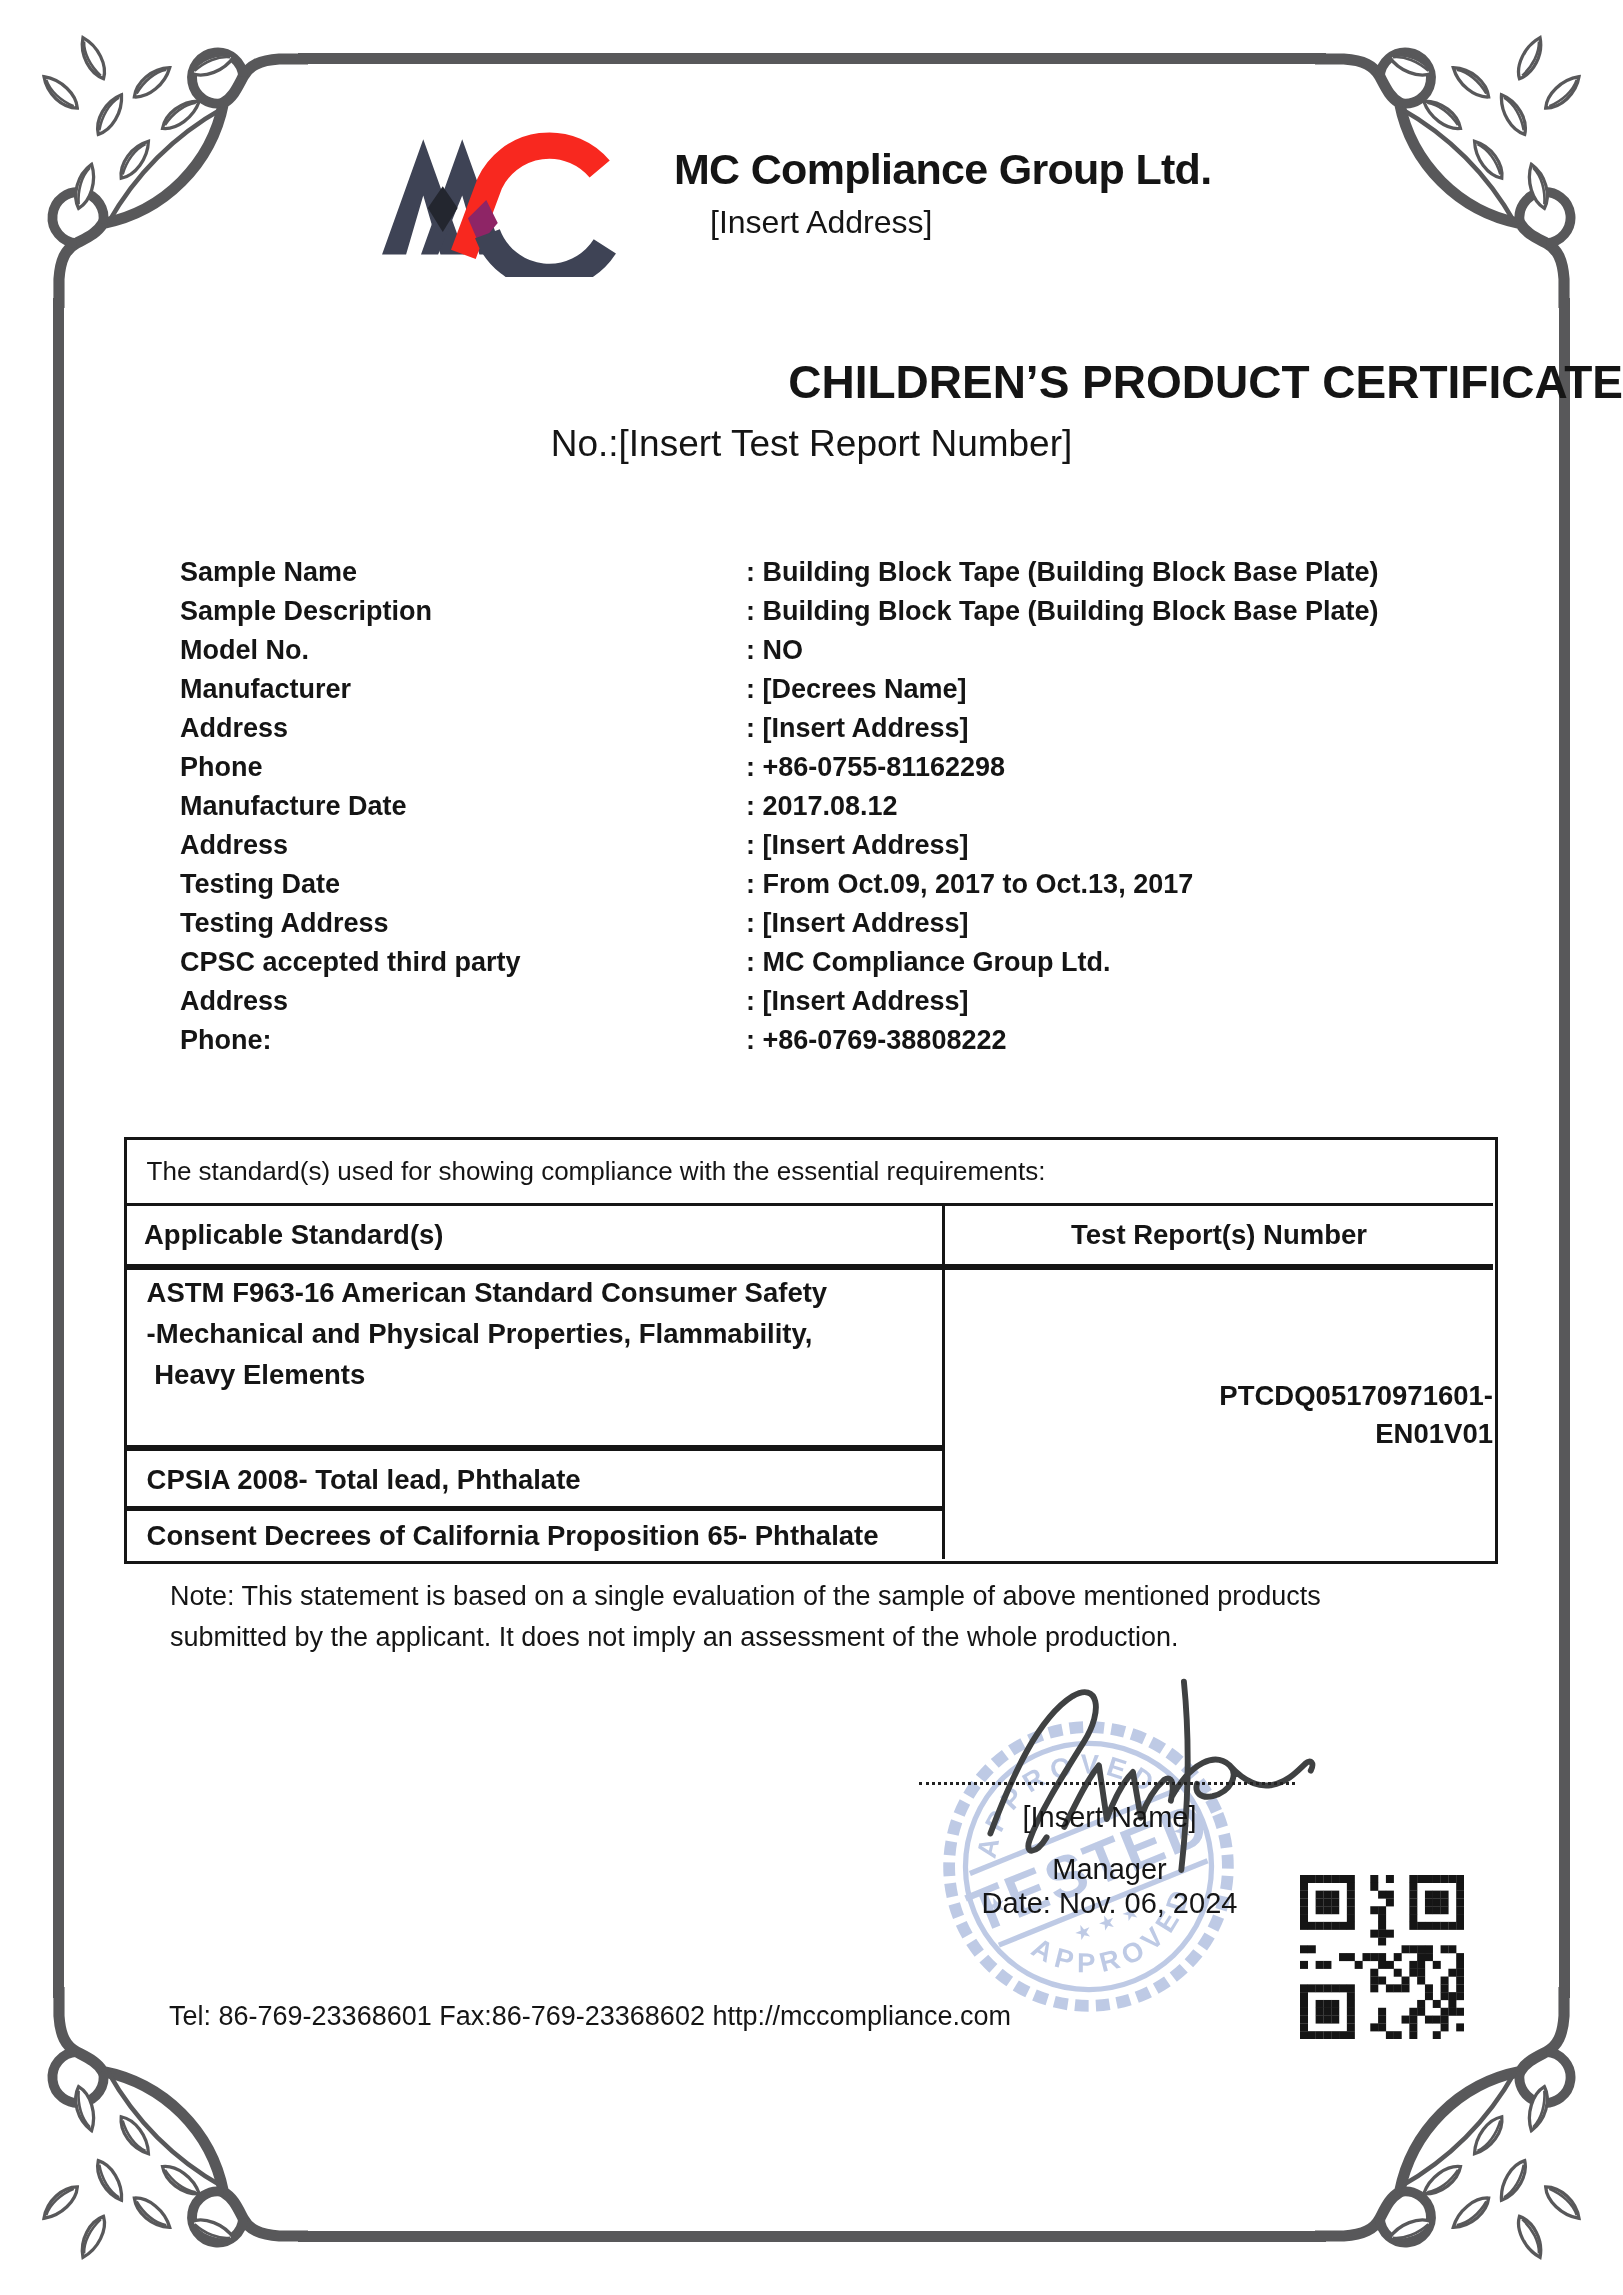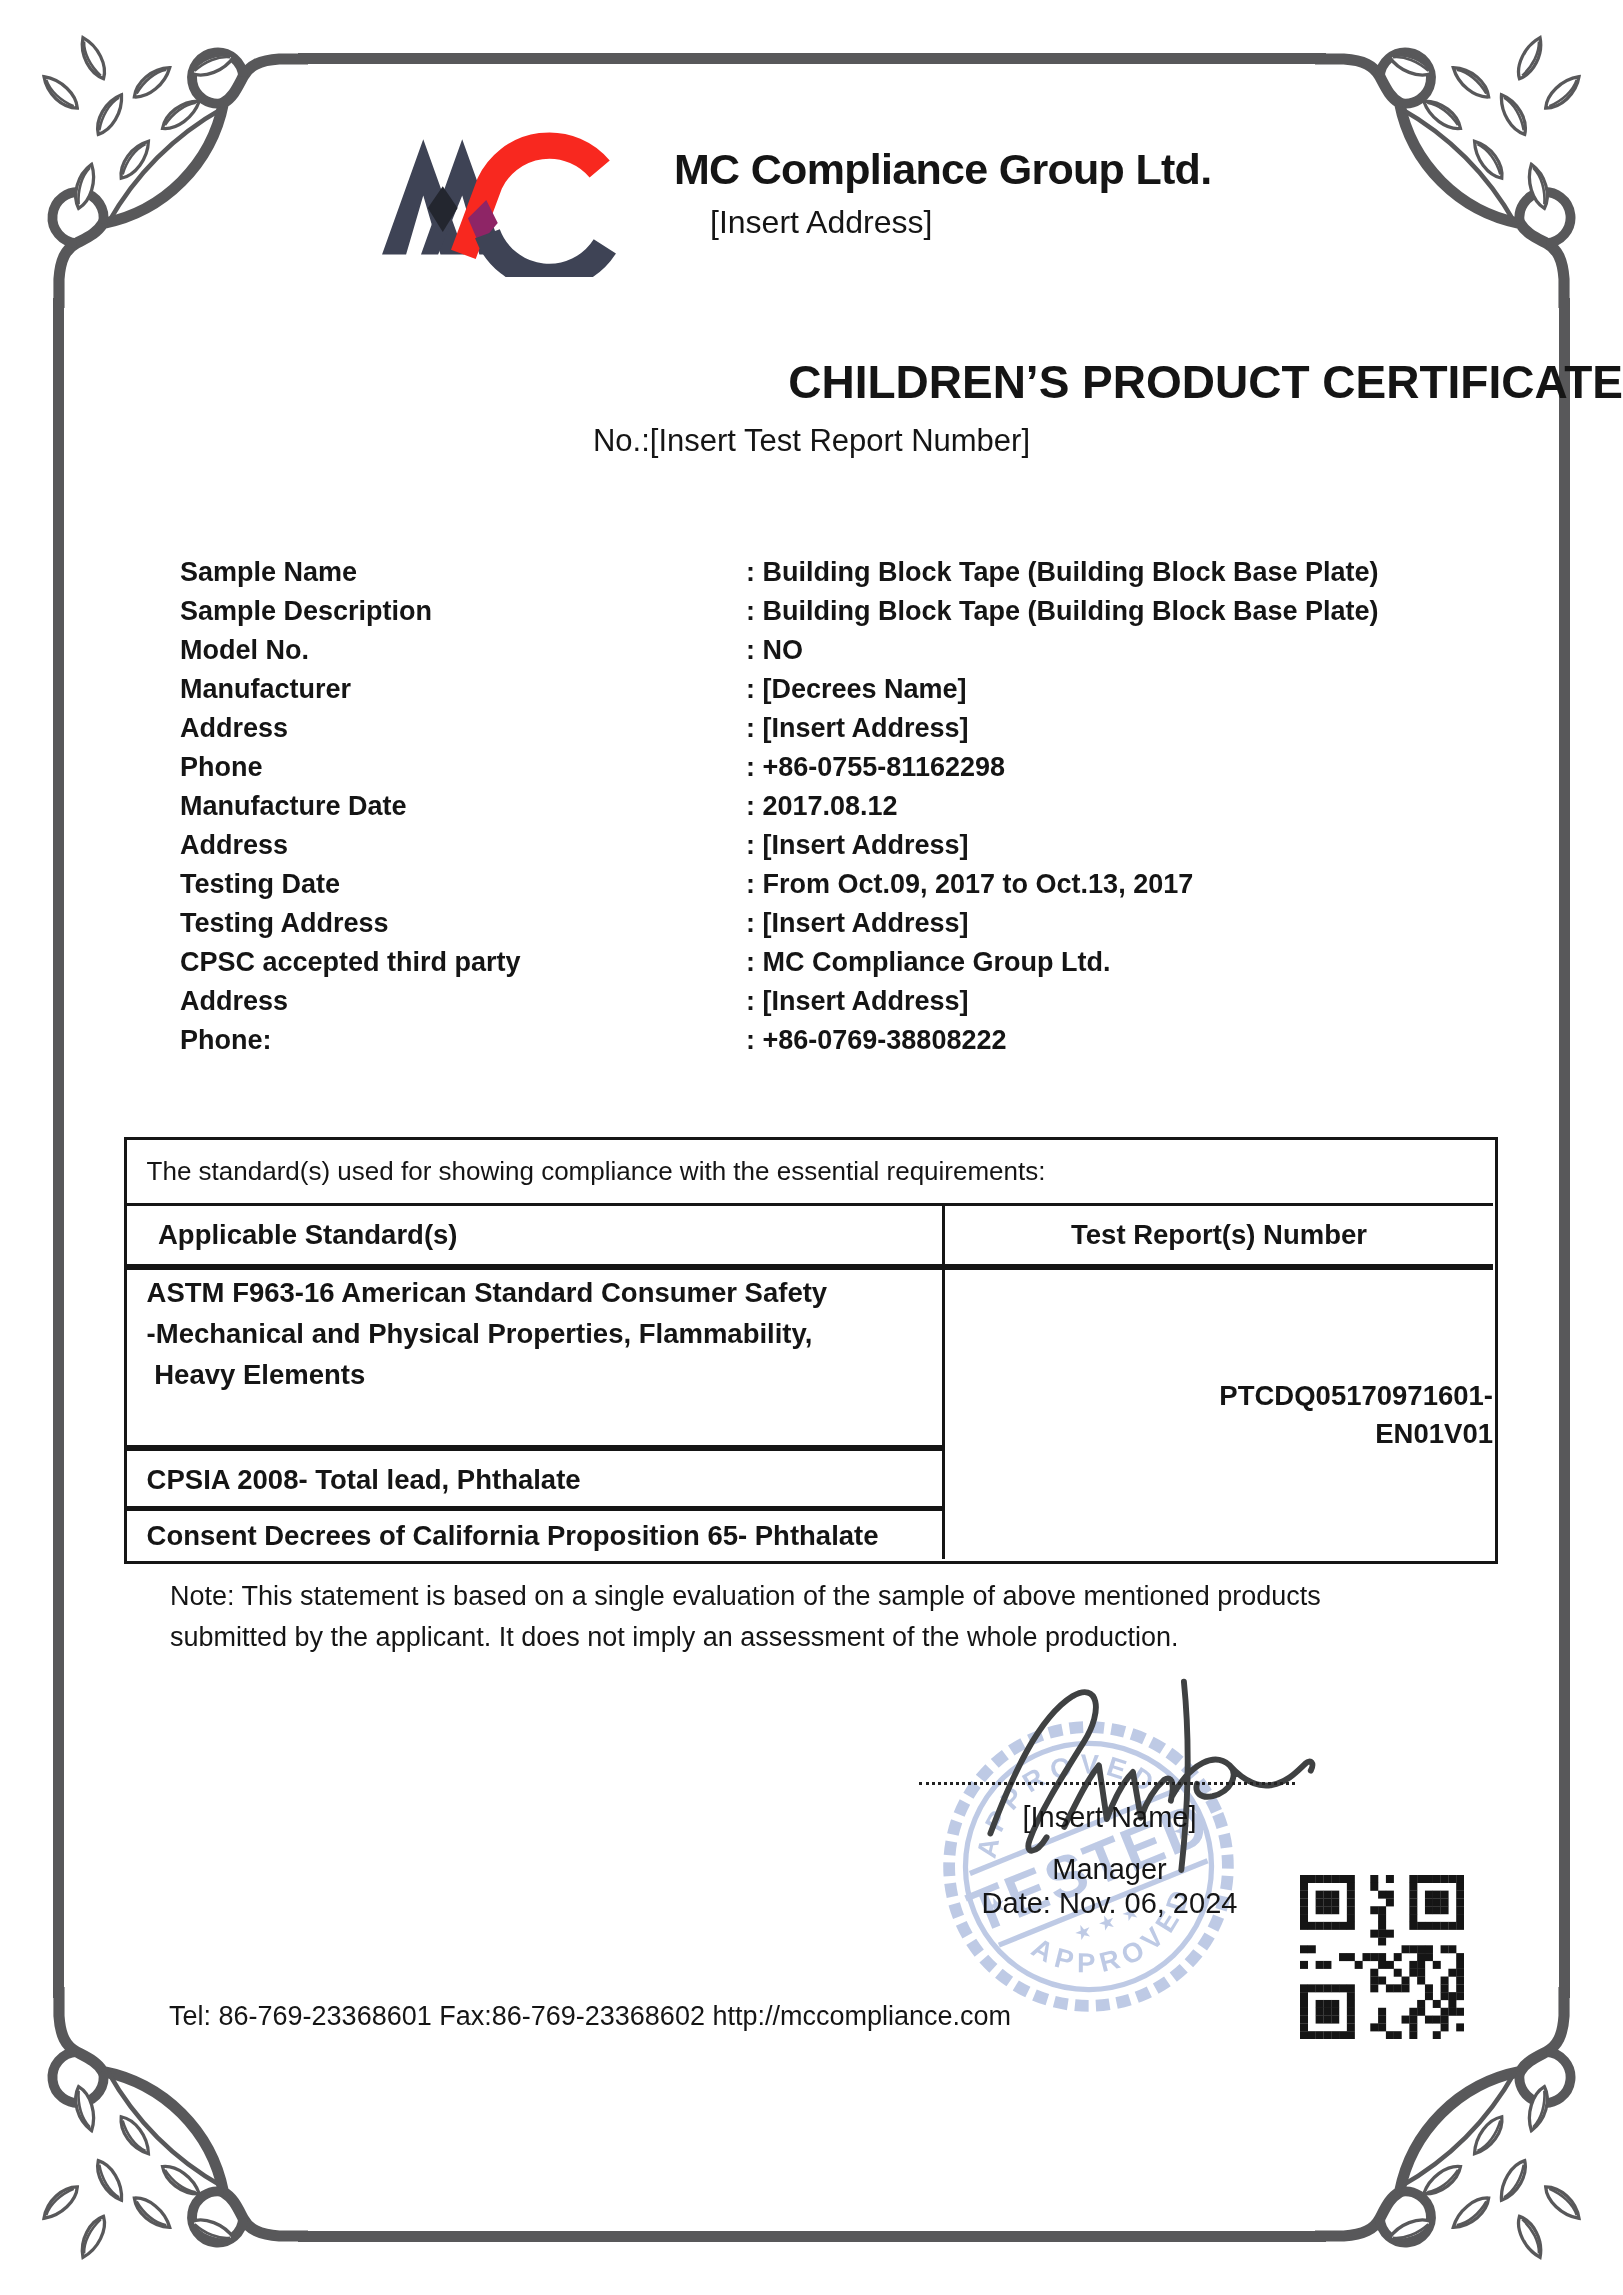--- a/index.html
+++ b/index.html
@@ -18,34 +18,34 @@
   .corner.tr{right:0;top:0;transform:scaleX(-1);}
   .corner.bl{left:0;bottom:0;transform:scaleY(-1);}
   .corner.br{right:0;bottom:0;transform:scale(-1,-1);}
 
   
   .logo{left:366px;top:123px;width:252px;height:154px;}
   .company-name{left:674px;top:145px;font-size:43px;font-weight:700;letter-spacing:-0.7px;}
   .company-address{left:710px;top:204px;font-size:32px;text-align:center;}
 
   .doc-title{left:0;top:355px;width:1623px;text-align:right;font-size:46px;font-weight:700;letter-spacing:0;}
-  .doc-subtitle{left:0;top:423px;width:1623px;text-align:center;font-size:31px;}
+  .doc-subtitle{left:0;top:423px;width:1623px;text-align:center;font-size:37px;}
 
   
   .info{left:180px;top:553px;width:1328px;font-size:27px;font-weight:700;}
   .info .row{display:flex;height:39px;align-items:center;}
   .info .lab{width:566px;flex:0 0 566px;}
   .info .val{flex:1;}
 
   
   .table{left:124px;top:1137px;width:1374px;height:427px;border:3.9px solid #151515;box-sizing:border-box;}
   .hline,.vline{position:absolute;background:#151515;}
   .t-caption{position:absolute;left:0;top:0;width:1366px;height:63px;display:flex;align-items:center;
              padding-left:19.6px;box-sizing:border-box;font-size:26px;}
-  .t-h1{position:absolute;left:18px;top:66px;width:815px;height:58px;display:flex;align-items:center;
+  .t-h1{position:absolute;left:4px;top:66px;width:815px;height:58px;display:flex;align-items:center;
         padding-left:13px;box-sizing:border-box;font-size:27.5px;font-weight:700;}
   .t-h2{position:absolute;left:818px;top:66px;width:548px;height:58px;display:flex;align-items:center;
         justify-content:center;font-size:27.5px;font-weight:700;}
   .t-cell{position:absolute;left:0;width:815px;padding-left:19.6px;box-sizing:border-box;
           display:flex;flex-direction:column;justify-content:center;font-size:27.5px;font-weight:700;line-height:41px;}
   .t-cell.r3{top:130px;height:126px;}
   .t-cell.r4{top:311px;height:56px;}
   .t-cell.r5{top:372px;height:47px;}
   .t-report{position:absolute;left:818px;top:130px;width:548px;height:289px;display:flex;flex-direction:column;
             justify-content:center;align-items:flex-end;font-size:27.5px;font-weight:700;line-height:38px;text-align:center;}

